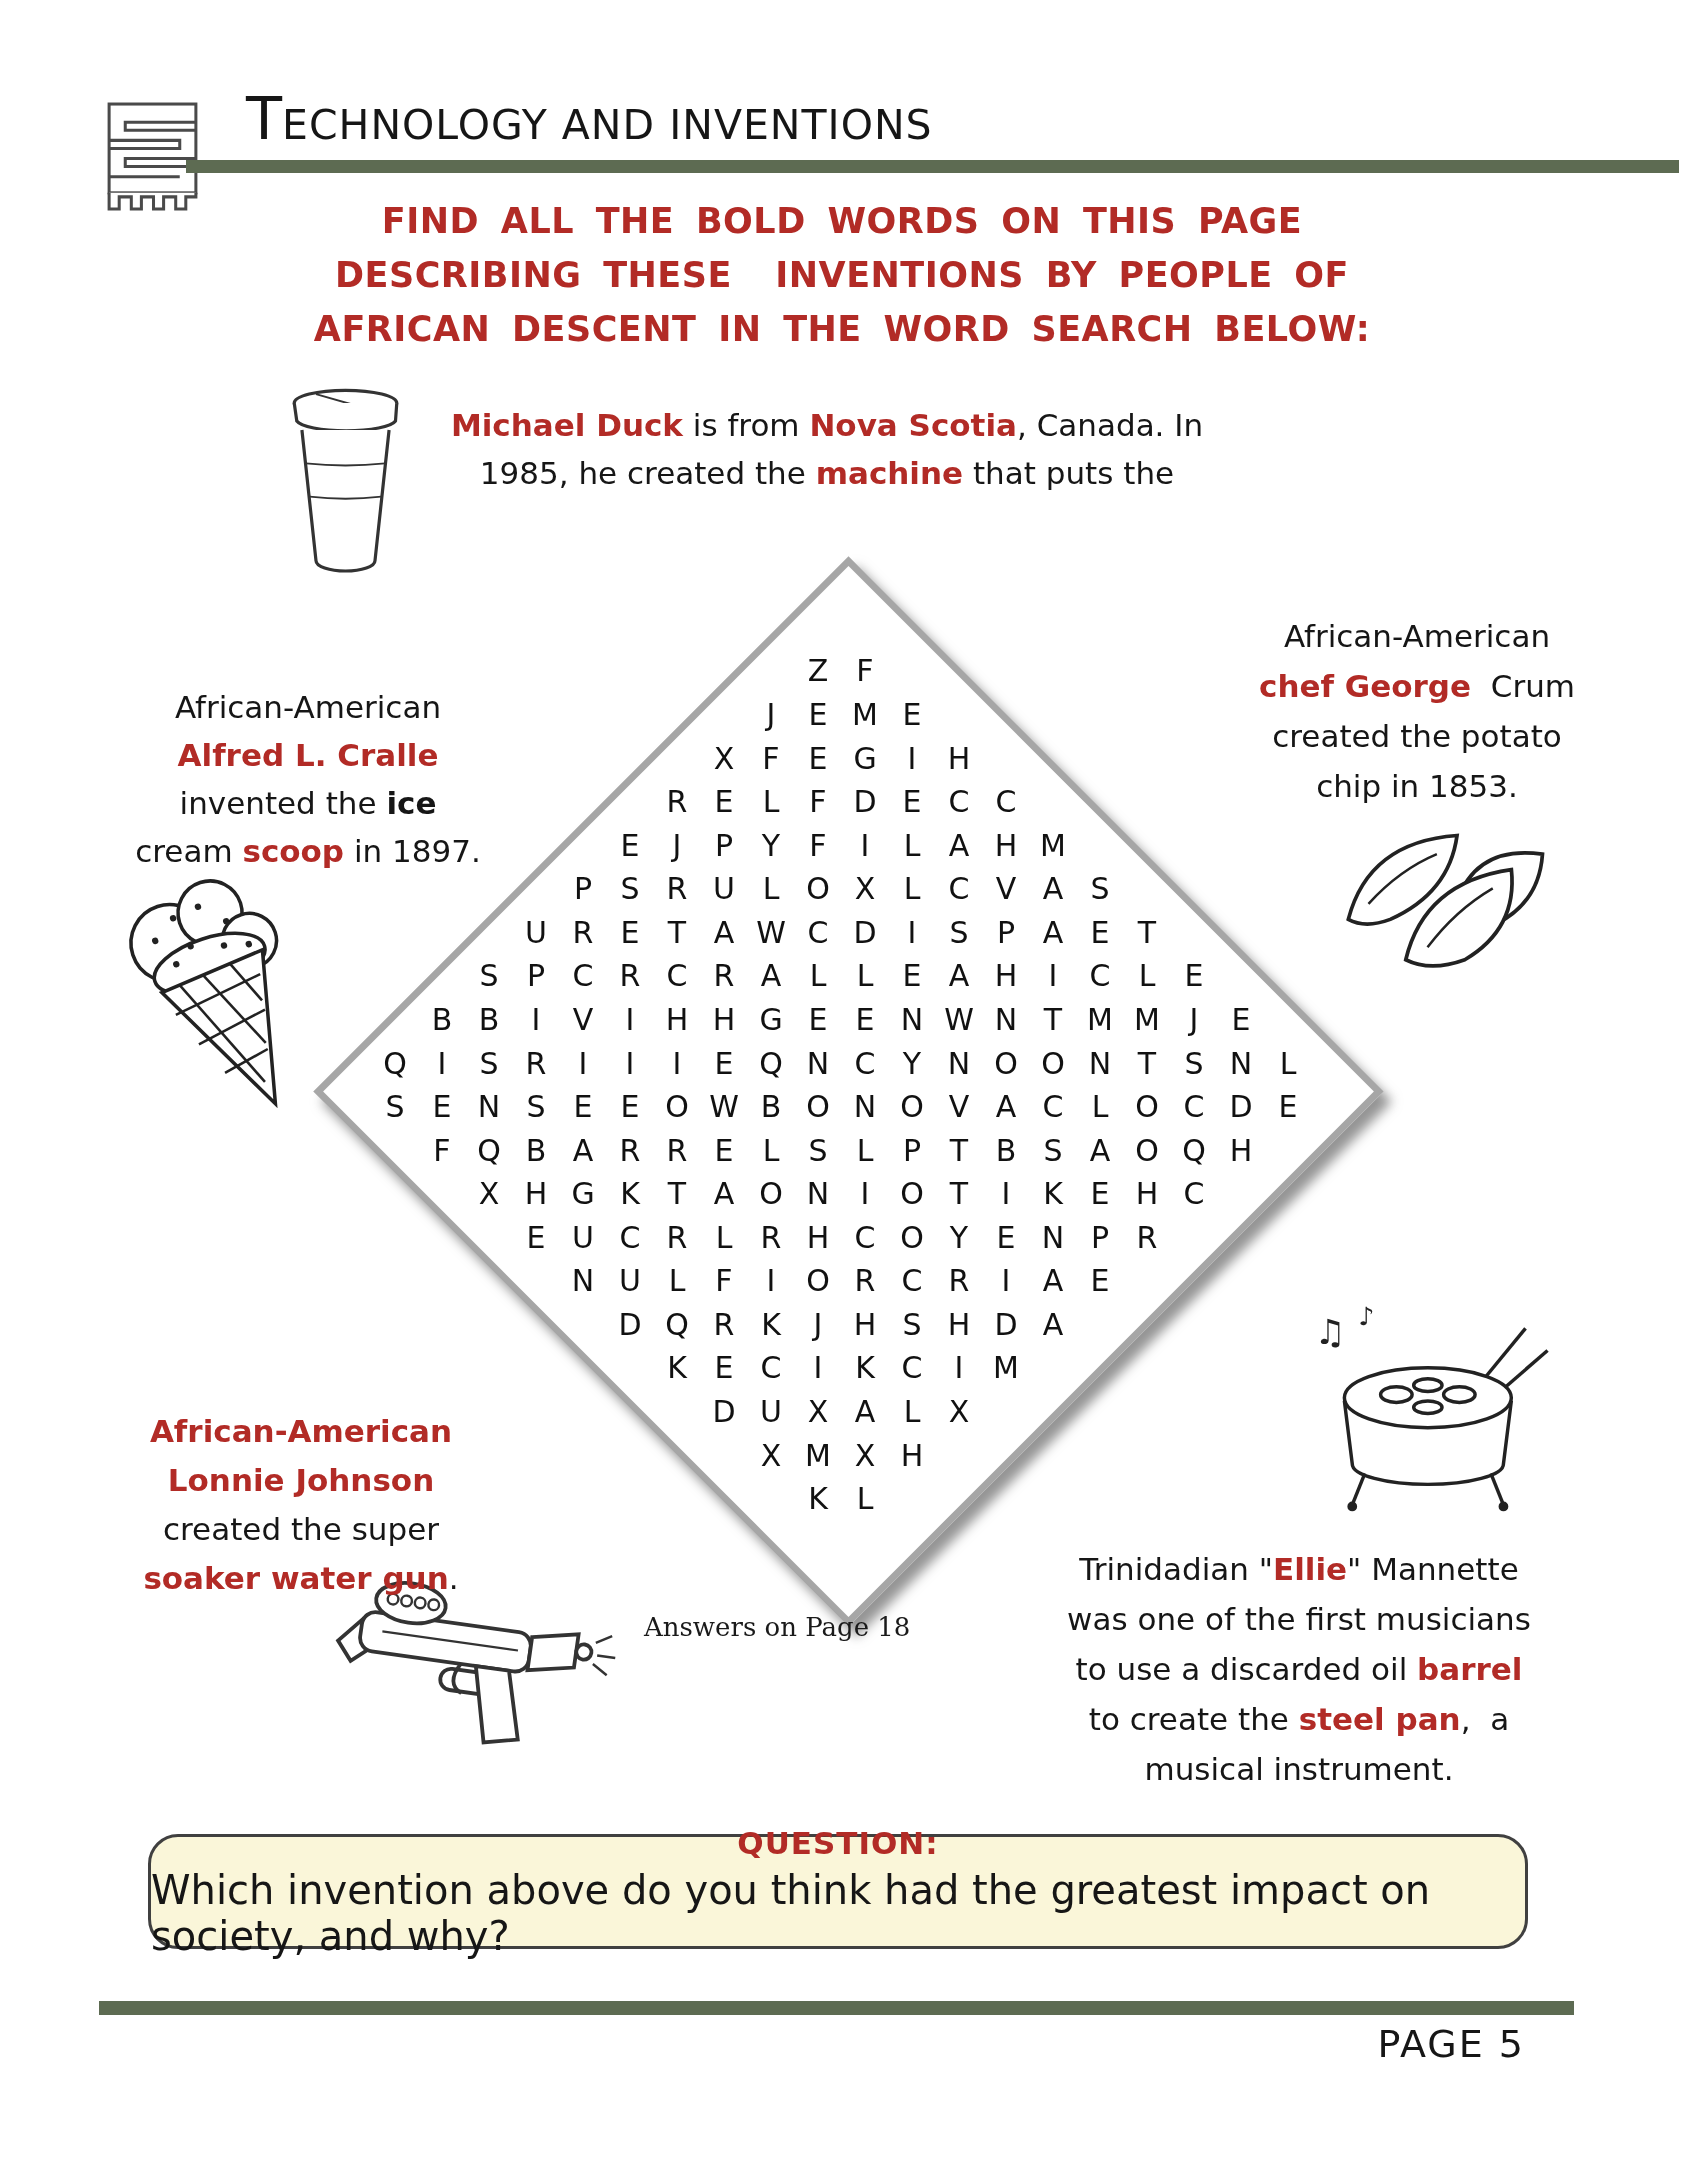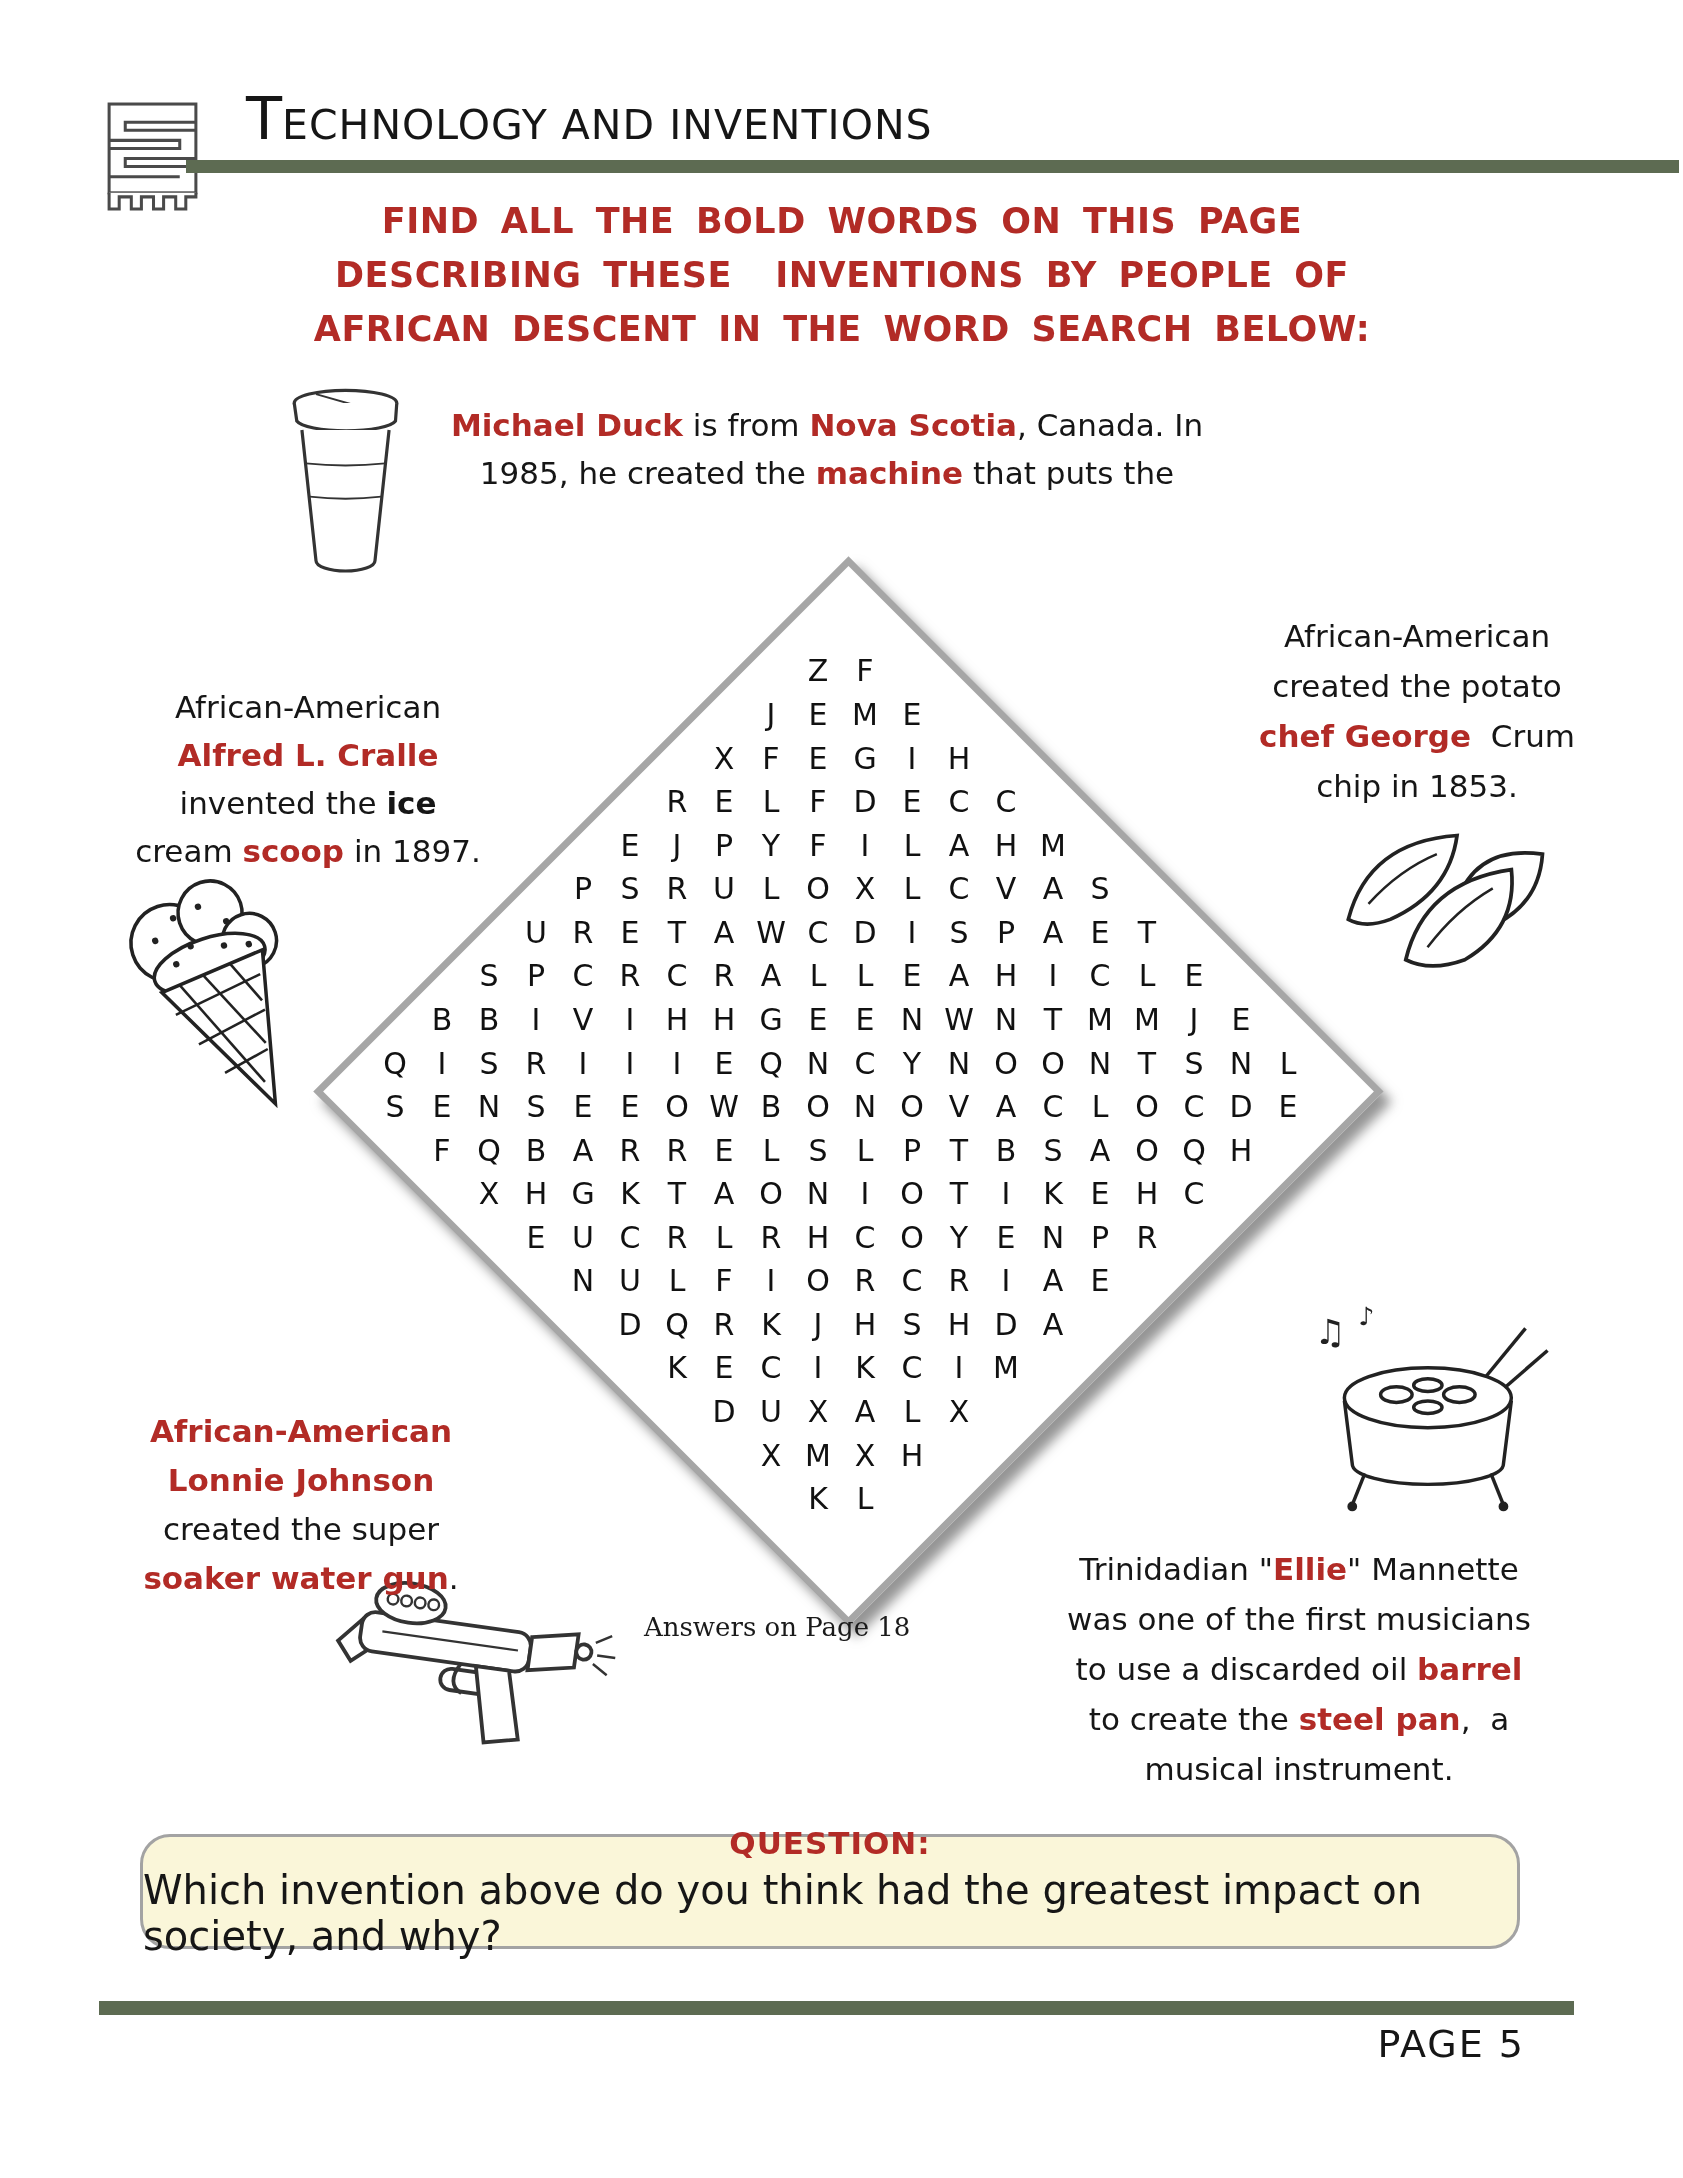--- a/index.html
+++ b/index.html
@@ -36,22 +36,22 @@
            background:#fff;border:7px solid #a6a6a6;transform:rotate(45deg);}
   .ws-grid{position:absolute;inset:0;z-index:3;}
   .ws-row{position:absolute;left:0;width:100%;height:44px;display:flex;
           justify-content:center;align-items:center;}
   .ws-cell{display:inline-block;width:47px;text-align:center;font-size:30px;color:#111;}
 
   .answers-note{position:absolute;left:644px;top:1612px;width:396px;text-align:left;
                 font-family:"DejaVu Serif","Liberation Serif",serif;font-size:26px;color:#1a1a1a;z-index:4;}
 
   
-  .qbox{position:absolute;left:140px;top:1834px;width:1374px;height:109px;
-        background:#faf6d9;border:3px solid #a3a3a3;border-radius:30px;z-index:4;
+  .qbox{position:absolute;left:148px;top:1834px;width:1374px;height:109px;
+        background:#faf6d9;border:3px solid #404040;border-radius:30px;z-index:4;
         display:flex;flex-direction:column;justify-content:center;align-items:center;}
   .qbox .qtitle{font-size:31px;font-weight:bold;color:#b22b26;letter-spacing:1px;}
   .qbox .qtext{font-size:40px;color:#161616;margin-top:6px;}
 
   
   .bottom-rule{position:absolute;left:99px;top:2001px;width:1475px;height:14px;background:#5d6b52;}
   .page-num{position:absolute;right:158px;top:2022px;font-size:38px;letter-spacing:2px;color:#161616;}
 
   
   .art{position:absolute;z-index:2;}
@@ -106,22 +106,22 @@
       <div class="rt-line"><span>1985, he created the </span><span class="red">machine</span><span> that puts the</span></div>
     </div>
   <div class="fact fact-cralle">
       <div class="rt-line"><span>African-American</span></div>
       <div class="rt-line"><span class="red">Alfred L. Cralle</span></div>
       <div class="rt-line"><span>invented the </span><span class="bold">ice</span></div>
       <div class="rt-line"><span>cream </span><span class="red">scoop</span><span> in 1897.</span></div>
     </div>
   <div class="fact fact-crum">
       <div class="rt-line"><span>African-American</span></div>
+      <div class="rt-line"><span class="red">chef George</span><span>  Crum</span></div>
       <div class="rt-line"><span>created the potato</span></div>
-      <div class="rt-line"><span class="red">chef George</span><span>  Crum</span></div>
       <div class="rt-line"><span>chip in 1853.</span></div>
     </div>
   <div class="fact fact-johnson">
       <div class="rt-line"><span class="red">African-American</span></div>
       <div class="rt-line"><span class="red">Lonnie Johnson</span></div>
       <div class="rt-line"><span>created the super</span></div>
       <div class="rt-line"><span class="red">soaker water gun</span><span>.</span></div>
     </div>
   <div class="fact fact-mannette">
       <div class="rt-line"><span>Trinidadian "</span><span class="red">Ellie</span><span>" Mannette</span></div>

